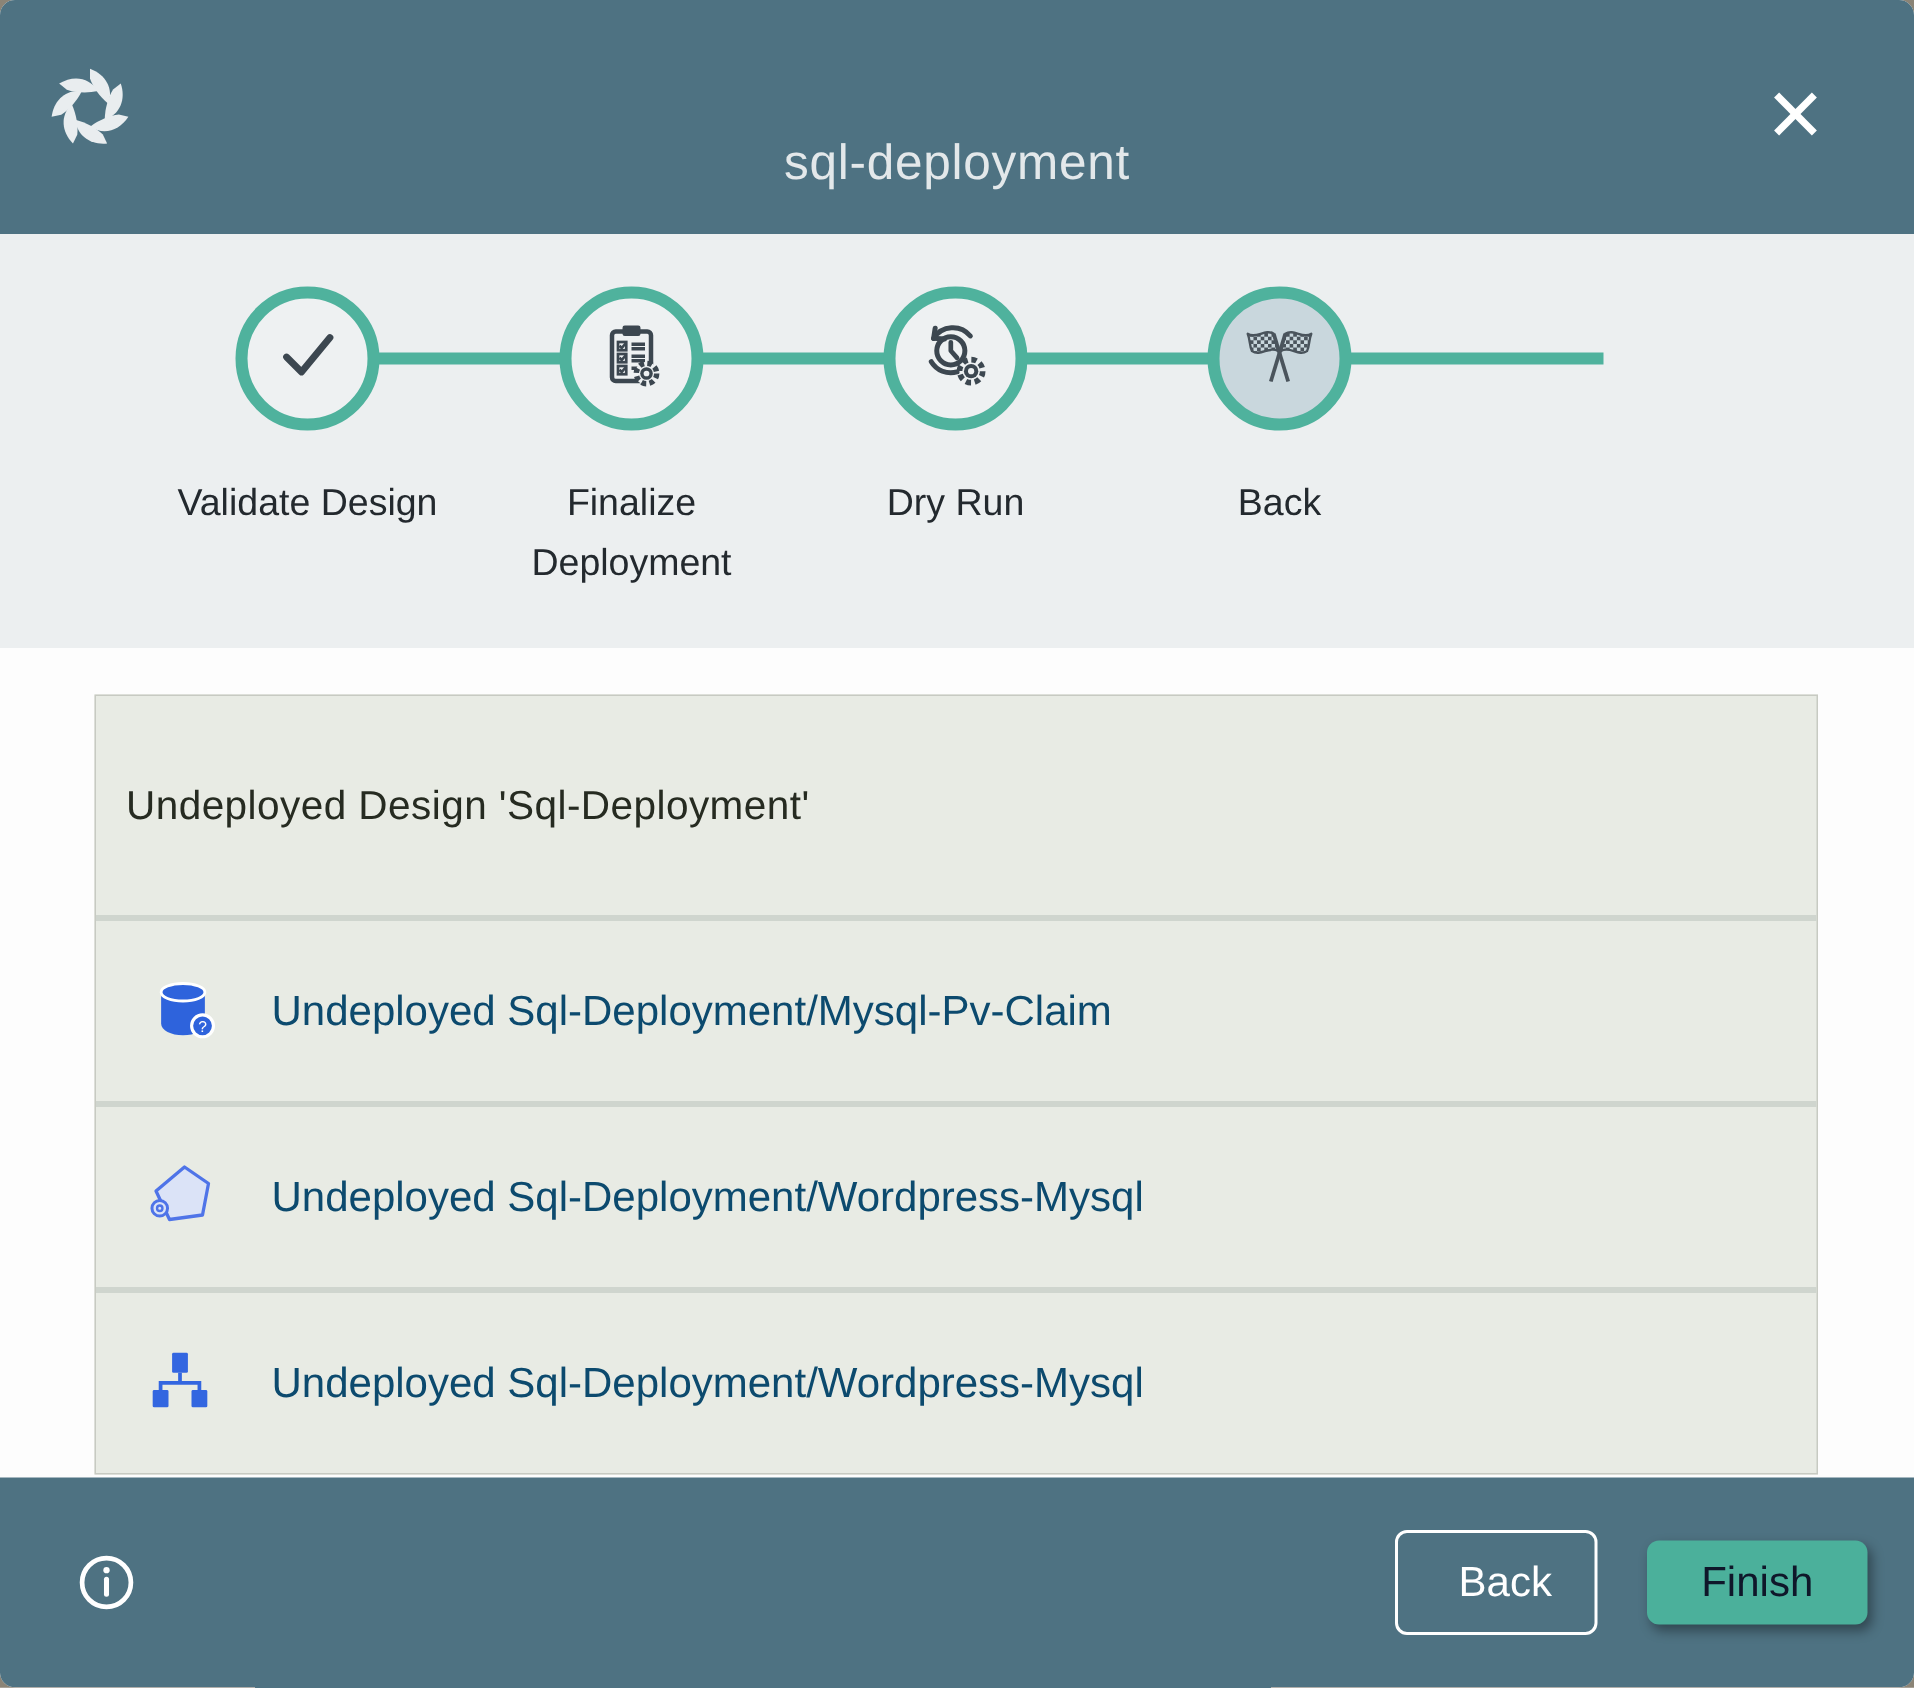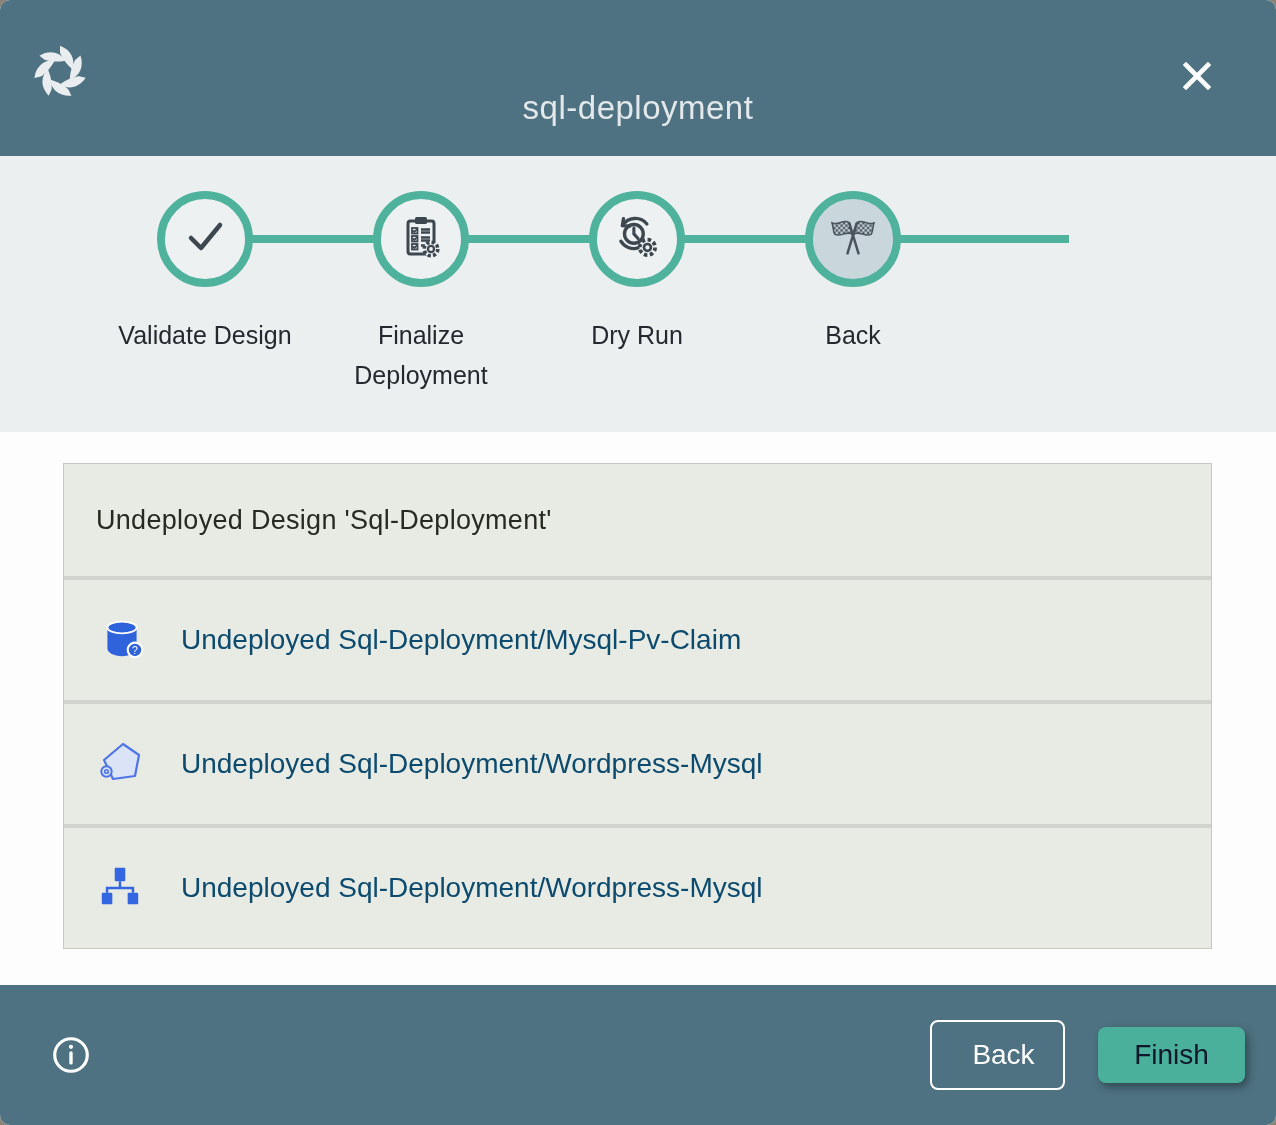--- a/index.html
+++ b/index.html
@@ -18,21 +18,21 @@
   .steps{position:absolute;left:97px;top:0;width:1080px;display:flex;}
   .step{width:216px;display:flex;flex-direction:column;align-items:center;}
   .step-circle{position:relative;margin-top:35px;width:80px;height:80px;border-radius:50%;
                border:8px solid #4fb29d;background:#eef1f2;display:flex;align-items:center;justify-content:center;z-index:1;}
   .step.active .step-circle{background:#c9d7dd;}
   .step-label{margin-top:28px;text-align:center;font-size:25px;line-height:40px;color:#23292e;max-width:216px;}
 
   
   .content{position:relative;height:553px;background:#fdfdfd;}
   .panel{position:absolute;left:63px;top:31px;width:1147px;border:1px solid #c7cac2;background:#e8ebe4;}
-  .panel-header{height:112px;display:flex;align-items:center;padding-left:32px;
+  .panel-header{height:146px;display:flex;align-items:center;padding-left:20px;
                 font-size:27px;color:#262b21;letter-spacing:.3px;}
   .row{height:120px;display:flex;align-items:center;border-top:4px solid #cfd5ce;}
   .row-icon{width:50px;height:50px;margin-left:33px;flex:0 0 auto;}
   .row-text{margin-left:34px;font-size:28px;color:#0c4a6e;}
 
   
   .footer{position:relative;height:140px;background:#4e7282;display:flex;align-items:center;}
   .info-btn{margin-left:50px;width:42px;height:42px;background:none;border:none;padding:0;cursor:pointer;}
   .footer-spacer{flex:1;}
   .back-btn{width:135px;height:70px;border:2px solid #fff;border-radius:8px;background:transparent;

